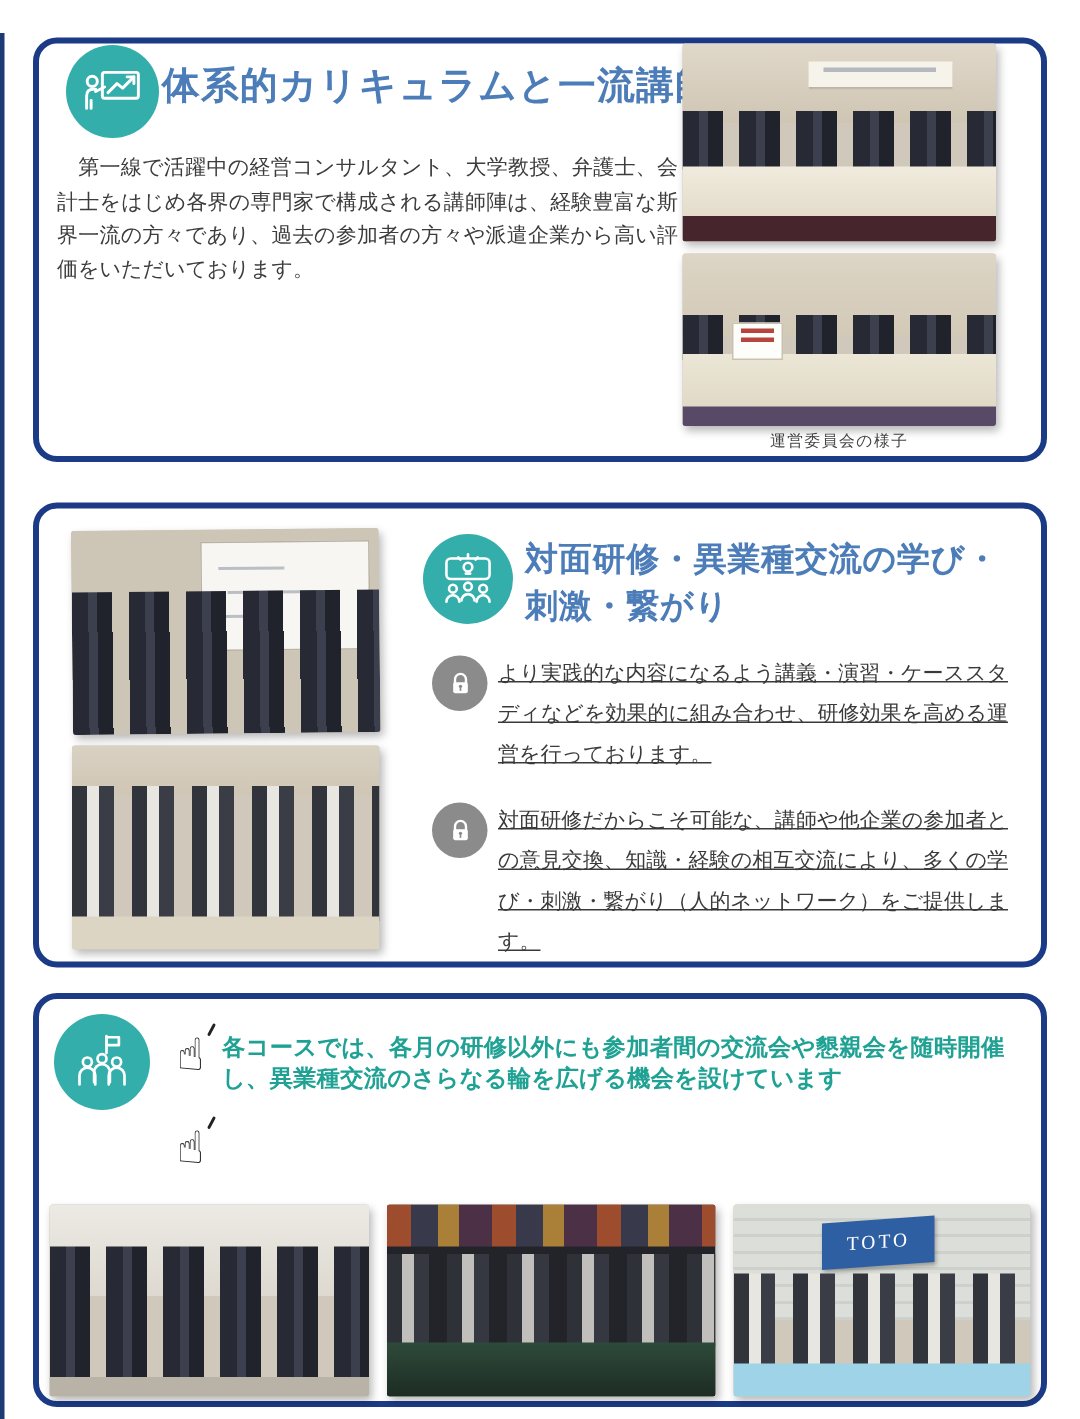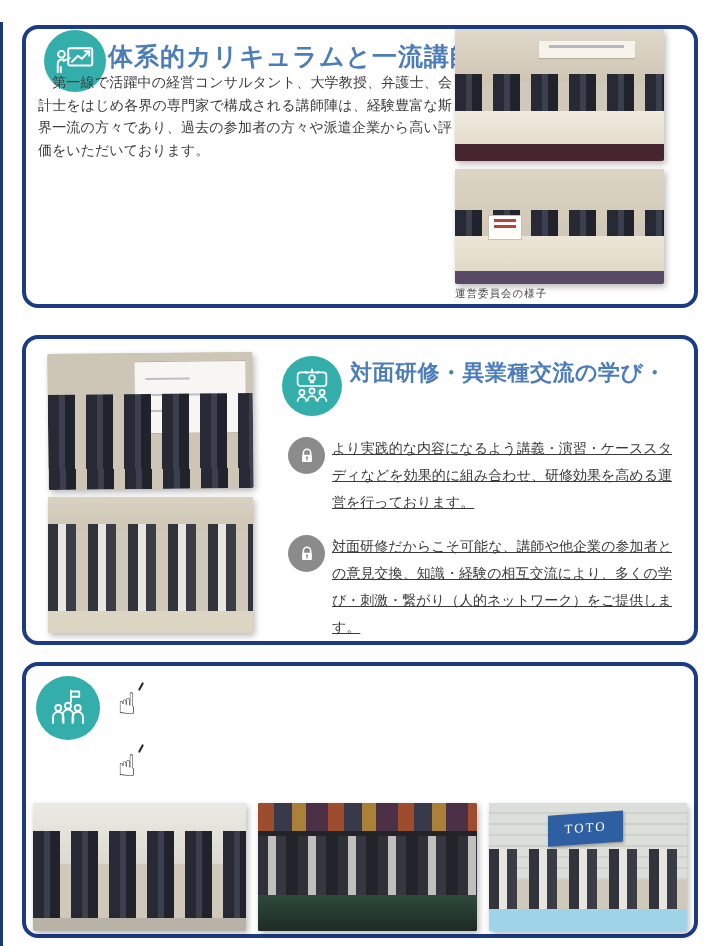--- a/index.html
+++ b/index.html
@@ -15,34 +15,34 @@
 
   .circle{position:absolute;border-radius:50%;background:#33aeaa;display:flex;
           align-items:center;justify-content:center;}
   .circle svg{display:block;}
 
   .h1{position:absolute;left:82px;top:11px;margin:0;font-family:"Liberation Serif","DejaVu Serif",serif;
       font-size:25px;font-weight:600;color:#4c7db9;letter-spacing:1px;white-space:nowrap;}
   .h2{position:absolute;left:324px;top:18px;margin:0;font-family:"Liberation Serif","DejaVu Serif",serif;
       font-size:22px;font-weight:600;color:#4c7db9;line-height:31px;letter-spacing:.5px;}
 
-  .body-text{position:absolute;left:12px;top:43px;width:414px;
+  .body-text{position:absolute;left:12px;top:73px;width:414px;
       font-family:"Liberation Serif","DejaVu Serif",serif;font-size:14px;line-height:22.5px;
       color:#3c3c3c;text-align:justify;}
   .body-text p{margin:0;}
 
   .photo{position:absolute;background:#cfc8bb;overflow:hidden;border-radius:2px;
          box-shadow:2px 3px 6px rgba(0,0,0,.28);}
   .ph-layer{position:absolute;}
   .crowd{position:absolute;background-image:repeating-linear-gradient(90deg,
          #272a34 0 11px,#3c404e 11px 17px,#20232c 17px 27px,rgba(0,0,0,0) 27px 38px);}
   .crowd-light{position:absolute;background-image:repeating-linear-gradient(90deg,
          #32343c 0 10px,#e8e6e0 10px 18px,#3a3d46 18px 28px,rgba(0,0,0,0) 28px 40px);}
 
-  .caption{position:absolute;left:429px;top:258px;width:209px;
+  .caption{position:absolute;left:429px;top:258px;width:209px;text-align:center;
            font-size:10.5px;color:#444;letter-spacing:1px;}
 
   .lock-circle{position:absolute;width:37px;height:37px;border-radius:50%;background:#8b8b8b;
                display:flex;align-items:center;justify-content:center;}
   .bullet-text{position:absolute;width:340px;font-size:14px;line-height:27px;color:#3a3a3a;
                text-align:justify;text-decoration:underline;}
 
   .hand{position:absolute;width:34px;height:40px;font-size:30px;line-height:40px;color:#222;
         font-family:"DejaVu Sans",sans-serif;text-align:center;}
   .hand::after{content:"";position:absolute;right:2px;top:-2px;width:2px;height:9px;
@@ -134,20 +134,21 @@
         <circle cx="18" cy="41" r="3.6"></circle>
           <circle cx="32" cy="39" r="3.6"></circle>
           <circle cx="46" cy="41" r="3.6"></circle>
         <path d="M12 53 a6 6 0 0 1 12 0"></path>
         <path d="M26 52 a6 6 0 0 1 12 0"></path>
         <path d="M40 53 a6 6 0 0 1 12 0"></path>
       </svg>
     </div>
     <h2 class="h2">
       <span>対面研修・異業種交流の学び・</span><br>
+      <span>刺激・繋がり</span>
     </h2>
 
     <div class="lock-circle" style="left:262px;top:98px;">
       <svg width="22" height="22" viewBox="0 0 36 36" fill="none">
         <path d="M12 17 v-4 a6 6 0 0 1 12 0 v4" stroke="#fff" stroke-width="2.6"></path>
         <rect x="10" y="16" width="16" height="12" rx="2" fill="#fff"></rect>
         <circle cx="18" cy="20.5" r="1.8" fill="#8b8b8b"></circle>
         <rect x="17.1" y="21.5" width="1.8" height="4" fill="#8b8b8b"></rect>
       </svg>
     </div>
@@ -172,20 +173,21 @@
         <circle cx="19" cy="32" r="4"></circle>
           <circle cx="32" cy="29" r="4"></circle>
           <circle cx="45" cy="32" r="4"></circle>
         <path d="M12 52 v-8 a7 7 0 0 1 14 0 v8"></path>
         <path d="M25 50 v-9 a7 7 0 0 1 14 0 v9"></path>
         <path d="M38 52 v-8 a7 7 0 0 1 14 0 v8"></path>
       </svg>
     </div>
 
     <div class="hand" style="left:84px;top:18px;">☝</div>
+    <div class="teal-bullet" style="left:122px;top:22px;">各コースでは、各月の研修以外にも参加者間の交流会や懇親会を随時開催し、異業種交流のさらなる輪を広げる機会を設けています</div>
 
     <div class="hand" style="left:84px;top:80px;">☝</div>
 
     <div class="photo" style="left:7px;top:137px;width:213px;height:128px;">
       <div class="ph-layer" style="left:0;top:0;right:0;height:48%;background:linear-gradient(180deg,#eceae4,#ddd9d0);"></div>
       <div class="crowd" style="left:0;right:0;top:22%;height:70%;background-size:auto 100%;"></div>
       <div class="ph-layer" style="left:0;right:0;bottom:0;height:10%;background:#b9b2a6;"></div>
     </div>
 
     <div class="photo" style="left:232px;top:137px;width:219px;height:128px;">

